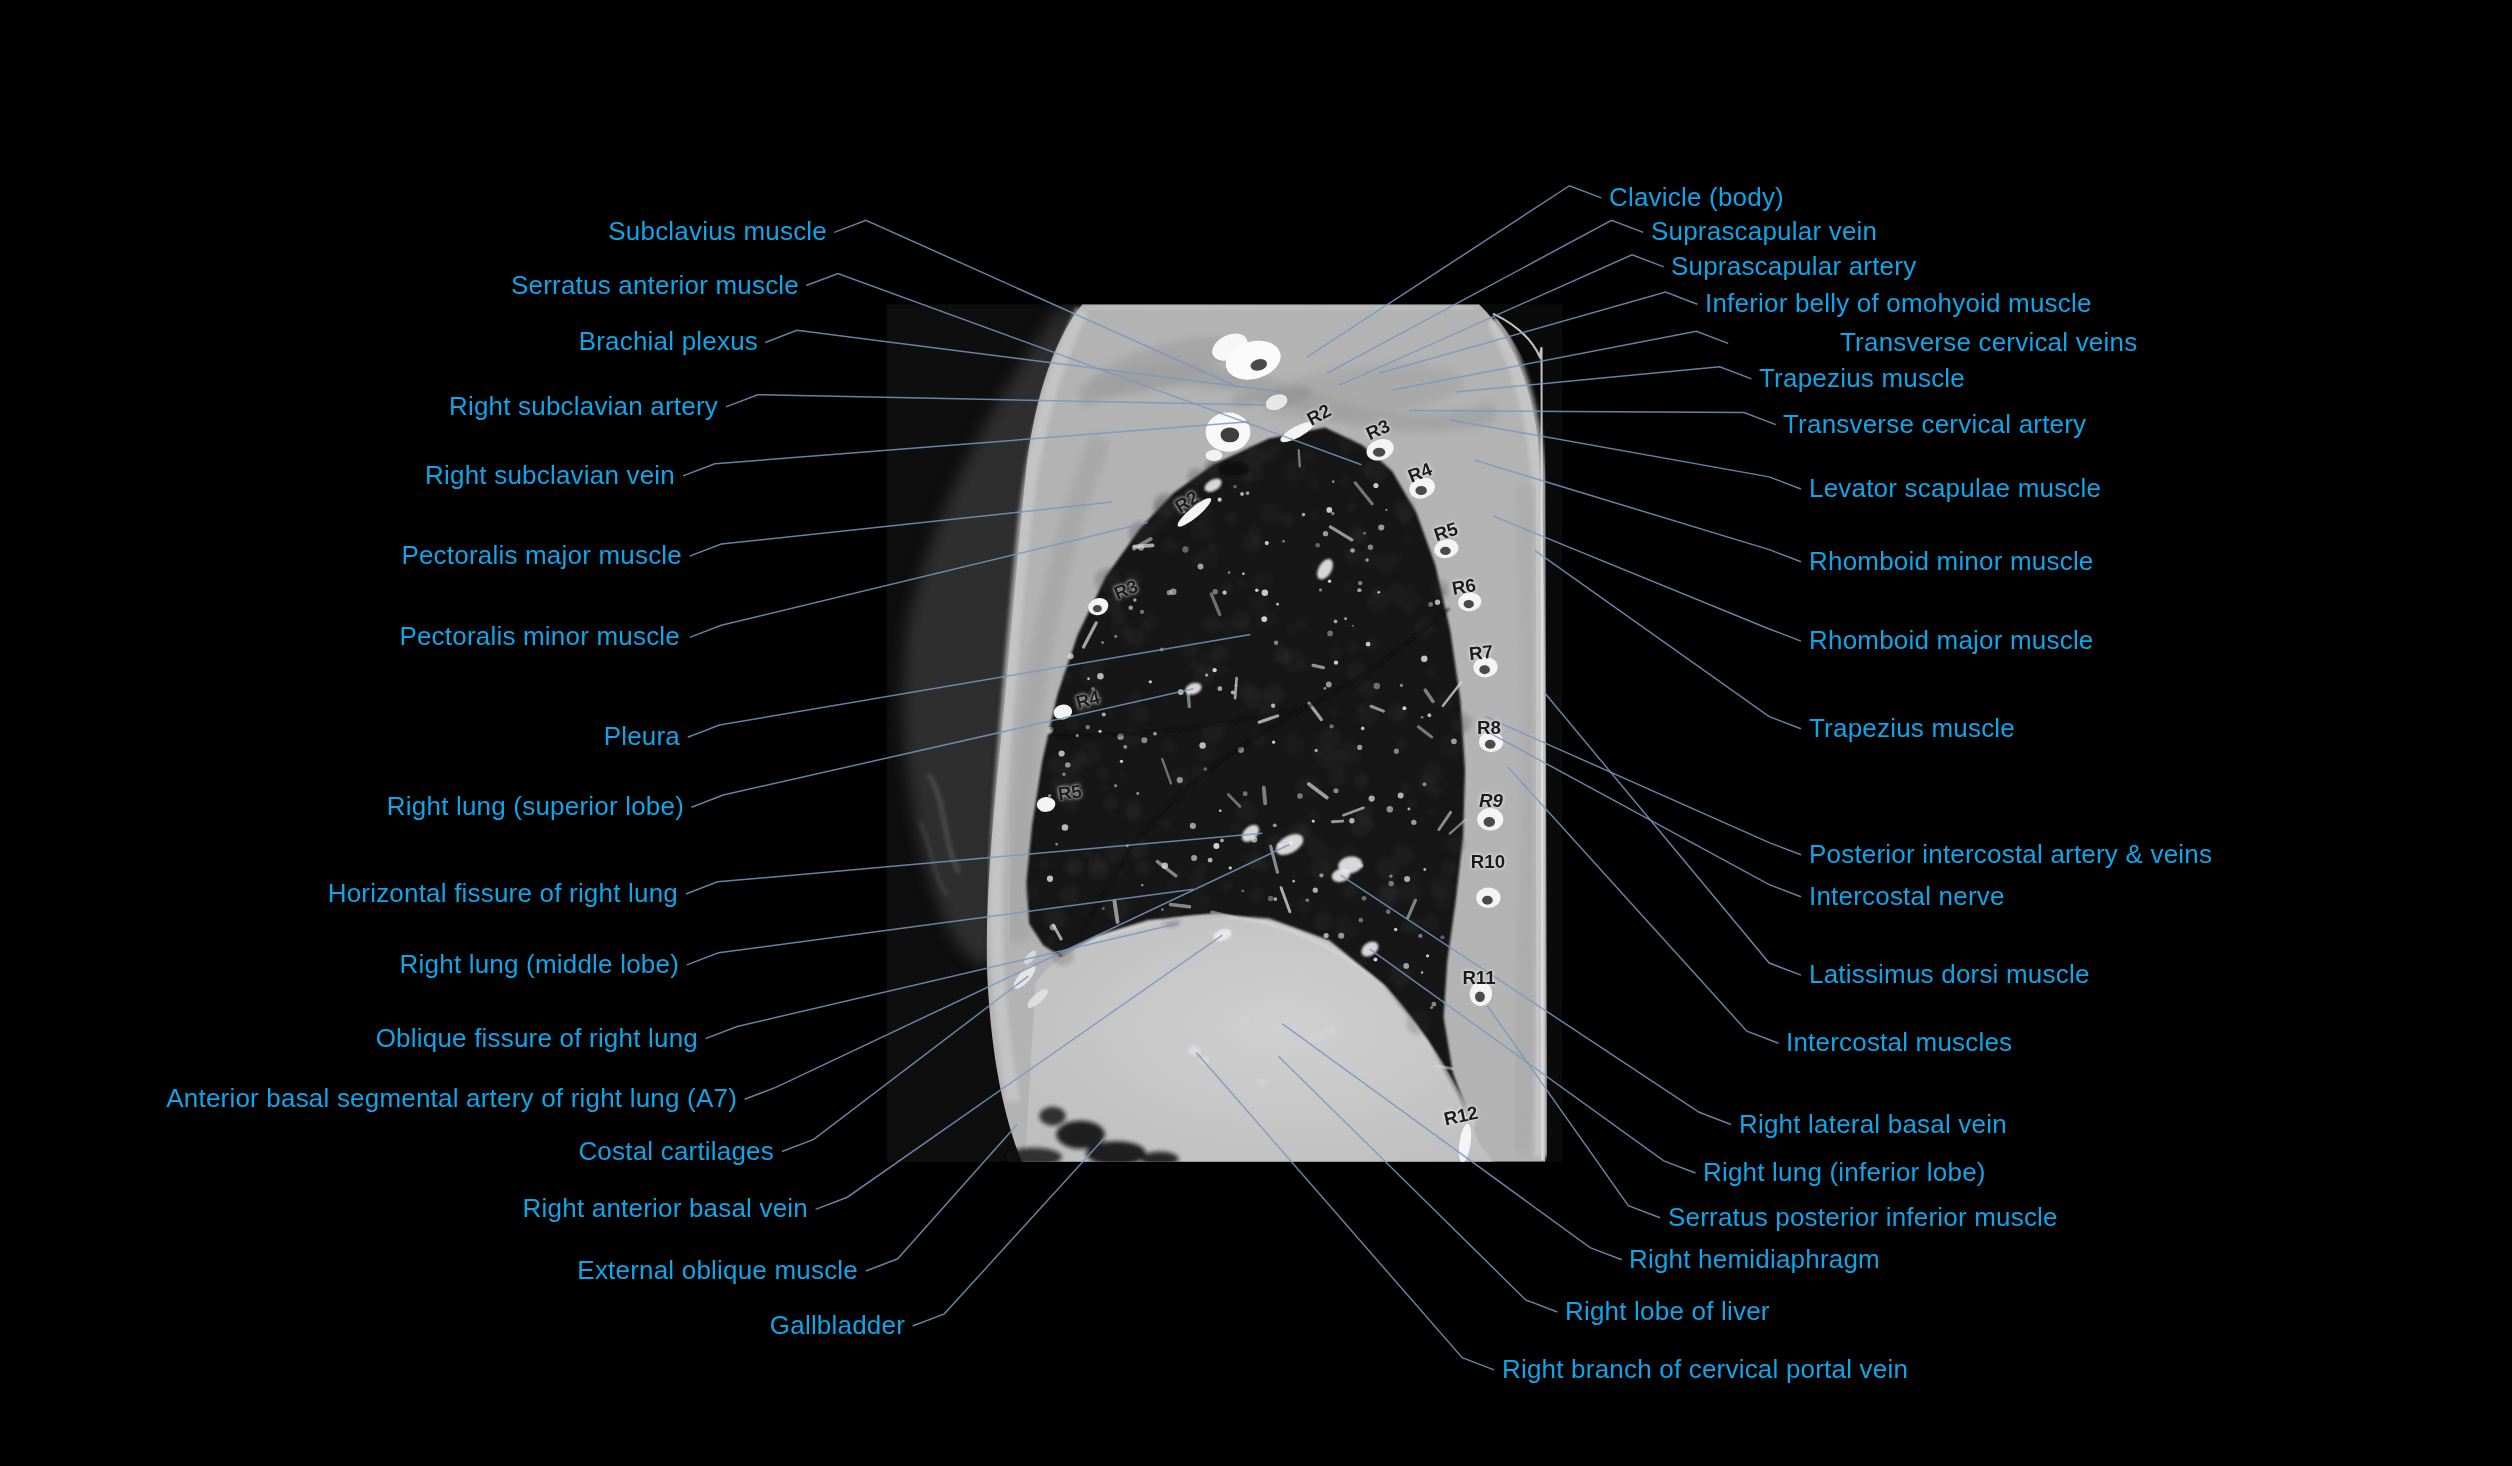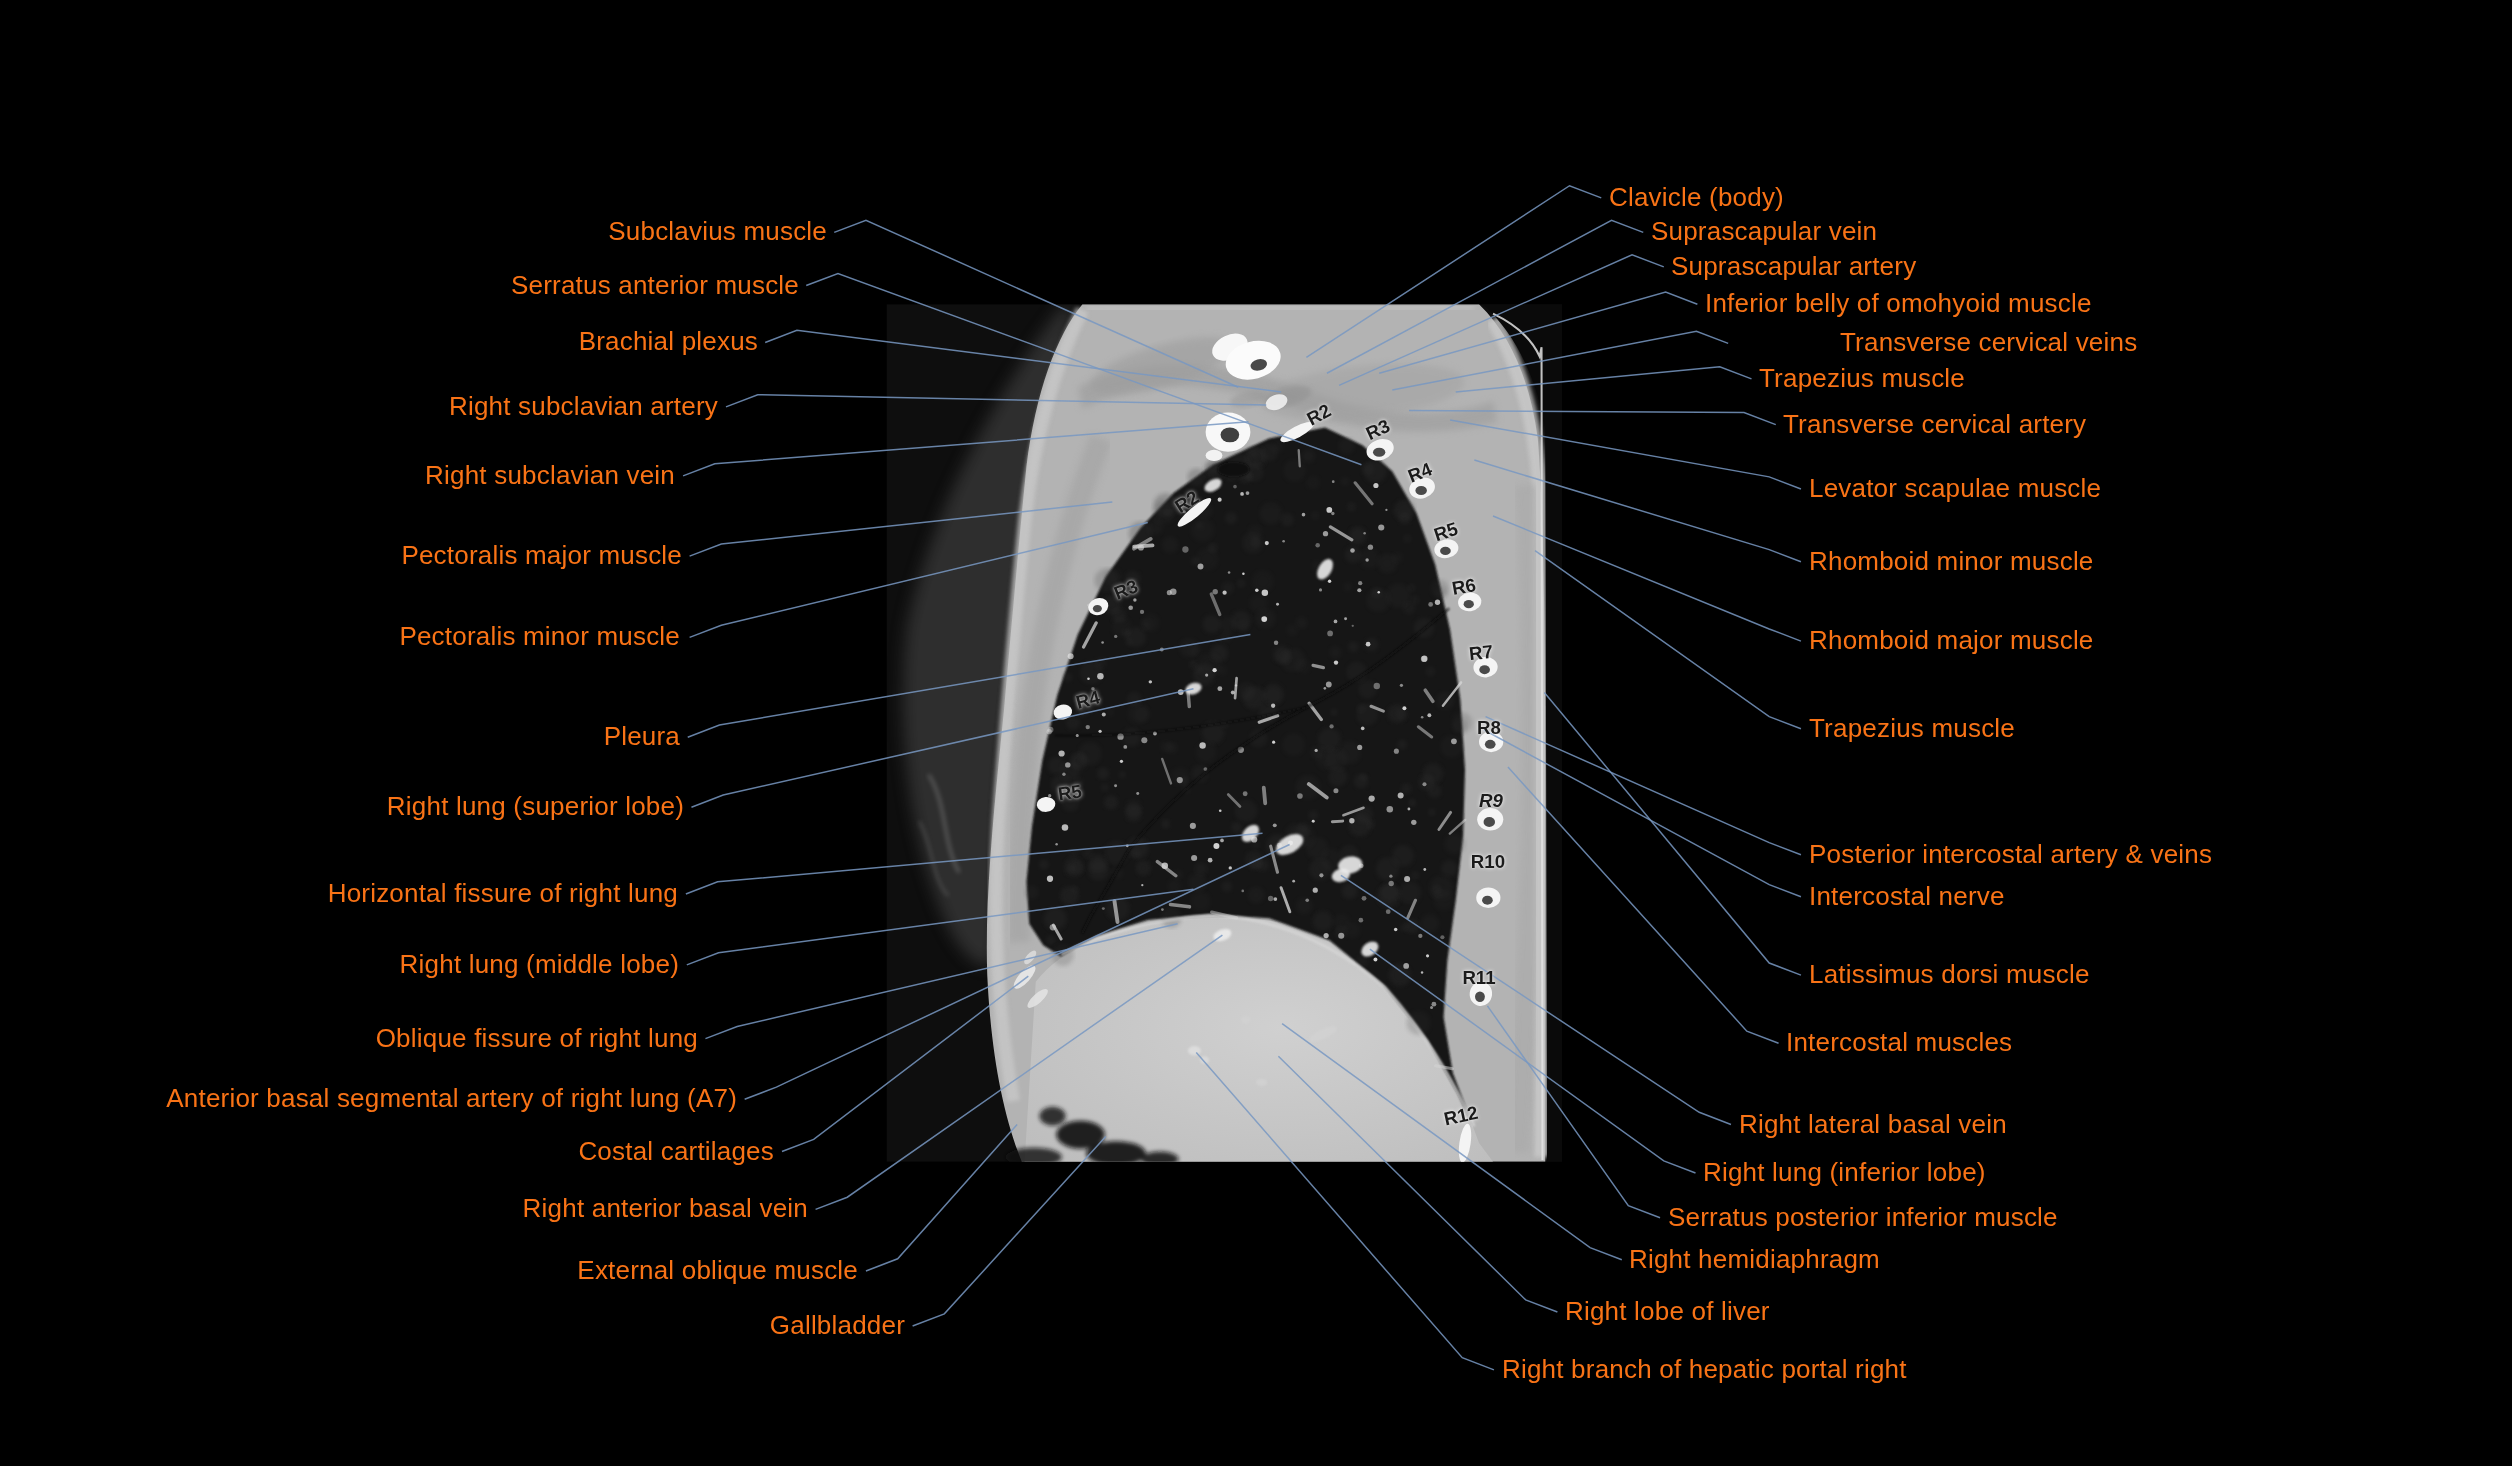--- a/index.html
+++ b/index.html
@@ -1,20 +1,20 @@
 <!DOCTYPE html>
 <html style="font-size:15px"><head>
 <meta charset="utf-8">
 <style>
   html,body{margin:0;padding:0;background:#000;}
   body{width:2512px;height:1466px;overflow:hidden;font-family:"Liberation Sans",sans-serif;}
   .stage{position:relative;width:2512px;height:1466px;background:#000;}
   .stage svg{position:absolute;left:0;top:0;}
   .anat-label{
-    position:absolute;color:#f97316;font-size:26px;line-height:1.05;
+    position:absolute;color:#0ea5e9;font-size:26px;line-height:1.05;
     white-space:nowrap;transform:translateY(-50%);letter-spacing:0.2px;
   }
   .anat-label.right-col{text-align:left;}
   .anat-label.left-col{text-align:right;}
   .rib-label{
     position:absolute;color:#1b1b1b;font-size:18.7px;font-weight:600;white-space:nowrap;
     text-shadow:0 0 4.7px rgba(255,255,255,.8),0 0 1.9px rgba(255,255,255,.65);
   }
 </style>
 </head>
@@ -666,21 +666,21 @@
       <div class="anat-label right-col" style="top: 729px; left: 1809px;">Trapezius muscle</div>
       <div class="anat-label right-col" style="top: 855px; left: 1809px;">Posterior intercostal artery &amp; veins</div>
       <div class="anat-label right-col" style="top: 897px; left: 1809px;">Intercostal nerve</div>
       <div class="anat-label right-col" style="top: 975px; left: 1809px;">Latissimus dorsi muscle</div>
       <div class="anat-label right-col" style="top: 1043px; left: 1786px;">Intercostal muscles</div>
       <div class="anat-label right-col" style="top: 1125px; left: 1739px;">Right lateral basal vein</div>
       <div class="anat-label right-col" style="top: 1173px; left: 1703px;">Right lung (inferior lobe)</div>
       <div class="anat-label right-col" style="top: 1218px; left: 1668px;">Serratus posterior inferior muscle</div>
       <div class="anat-label right-col" style="top: 1260px; left: 1629px;">Right hemidiaphragm</div>
       <div class="anat-label right-col" style="top: 1312px; left: 1565px;">Right lobe of liver</div>
-      <div class="anat-label right-col" style="top: 1370px; left: 1502px;">Right branch of hepatic portal right</div>
+      <div class="anat-label right-col" style="top: 1370px; left: 1502px;">Right branch of cervical portal vein</div>
     </div>
   <div id="rib-labels">
       <div class="rib-label" style="left: 1319px; top: 415px; transform: translate(-50%, -50%) rotate(-28deg);">R2</div>
       <div class="rib-label" style="left: 1378px; top: 430px; transform: translate(-50%, -50%) rotate(-25deg);">R3</div>
       <div class="rib-label" style="left: 1420px; top: 473px; transform: translate(-50%, -50%) rotate(-22deg);">R4</div>
       <div class="rib-label" style="left: 1446px; top: 532px; transform: translate(-50%, -50%) rotate(-18deg);">R5</div>
       <div class="rib-label" style="left: 1464px; top: 587px; transform: translate(-50%, -50%) rotate(-10deg);">R6</div>
       <div class="rib-label" style="left: 1481px; top: 653px; transform: translate(-50%, -50%) rotate(-6deg);">R7</div>
       <div class="rib-label" style="left: 1489px; top: 728px; transform: translate(-50%, -50%) rotate(0deg);">R8</div>
       <div class="rib-label" style="left: 1491px; top: 801px; transform: translate(-50%, -50%) rotate(0deg); font-style: italic;">R9</div>

